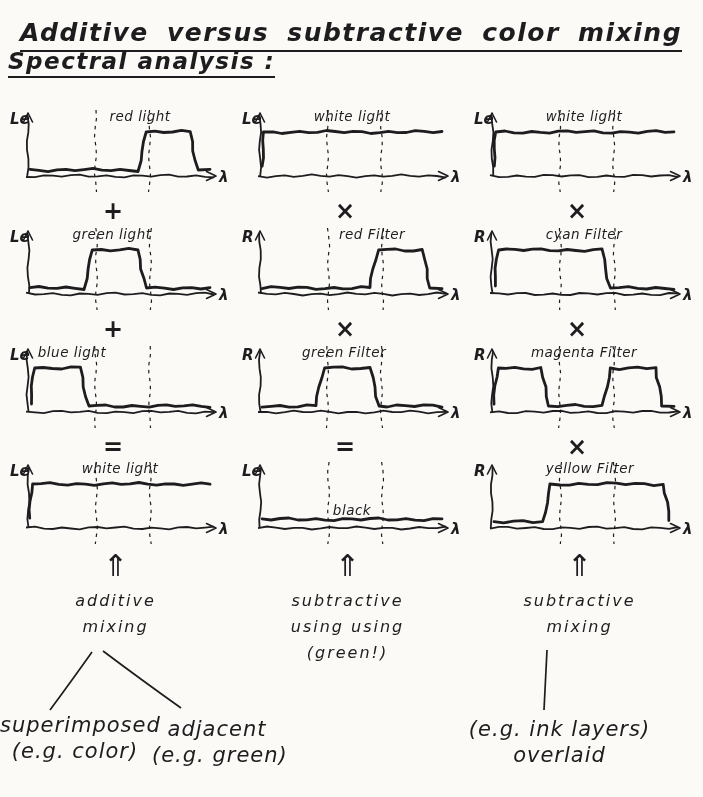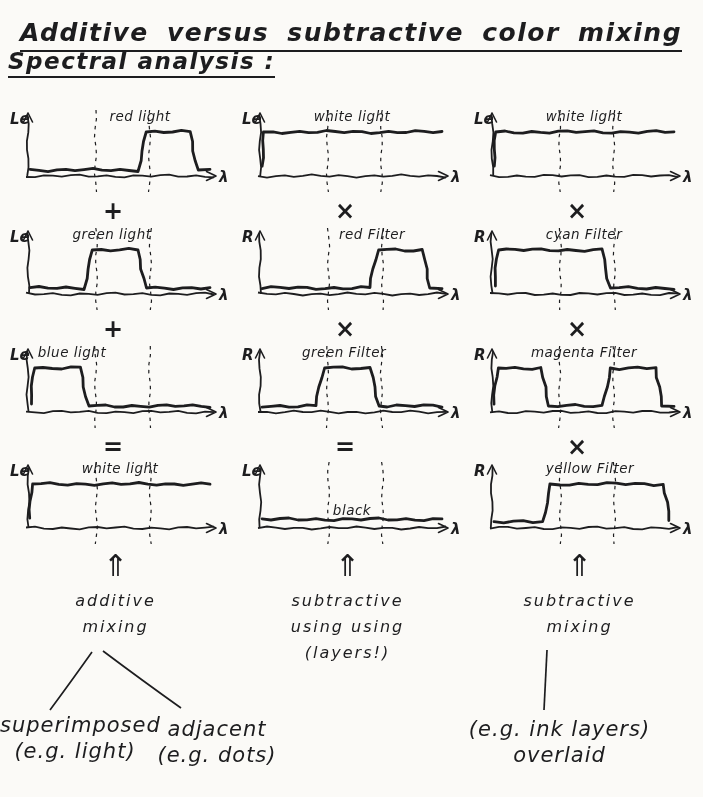--- a/index.html
+++ b/index.html
@@ -238,41 +238,41 @@
   <div class="caption" style="left:8px">
     <div class="up-arrow">⇑</div>
     <div class="cap-line">additive</div>
     <div class="cap-line">mixing</div>
   </div>
 
   <div class="caption" style="left:240px">
     <div class="up-arrow">⇑</div>
     <div class="cap-line">subtractive</div>
     <div class="cap-line">using using</div>
-    <div class="cap-line">(layers!)</div>
+    <div class="cap-line">(green!)</div>
   </div>
 
   <div class="caption" style="left:472px">
     <div class="up-arrow">⇑</div>
     <div class="cap-line">subtractive</div>
     <div class="cap-line">mixing</div>
   </div>
 
   <svg class="overlay" width="703" height="797">
     <path d="M92 652 Q70 683 50 710" stroke="#1d1d1f" stroke-width="1.7" fill="none"></path>
     <path d="M103 651 Q143 681 181 708" stroke="#1d1d1f" stroke-width="1.7" fill="none"></path>
     <path d="M547 650 Q545.5 680 544 710" stroke="#1d1d1f" stroke-width="1.7" fill="none"></path>
   </svg>
 
   <div class="footnote" style="left:0px;top:712px;width:150px">
     <div class="fn-line">superimposed</div>
-    <div class="fn-line">(e.g. light)</div>
+    <div class="fn-line">(e.g. color)</div>
   </div>
   <div class="footnote" style="left:152px;top:716px;width:130px">
     <div class="fn-line">adjacent</div>
-    <div class="fn-line">(e.g. dots)</div>
+    <div class="fn-line">(e.g. green)</div>
   </div>
   <div class="footnote" style="left:452px;top:716px;width:215px">
     <div class="fn-line">(e.g. ink layers)</div>
     <div class="fn-line">overlaid</div>
   </div>
 
 </div>
 
 </body></html>

